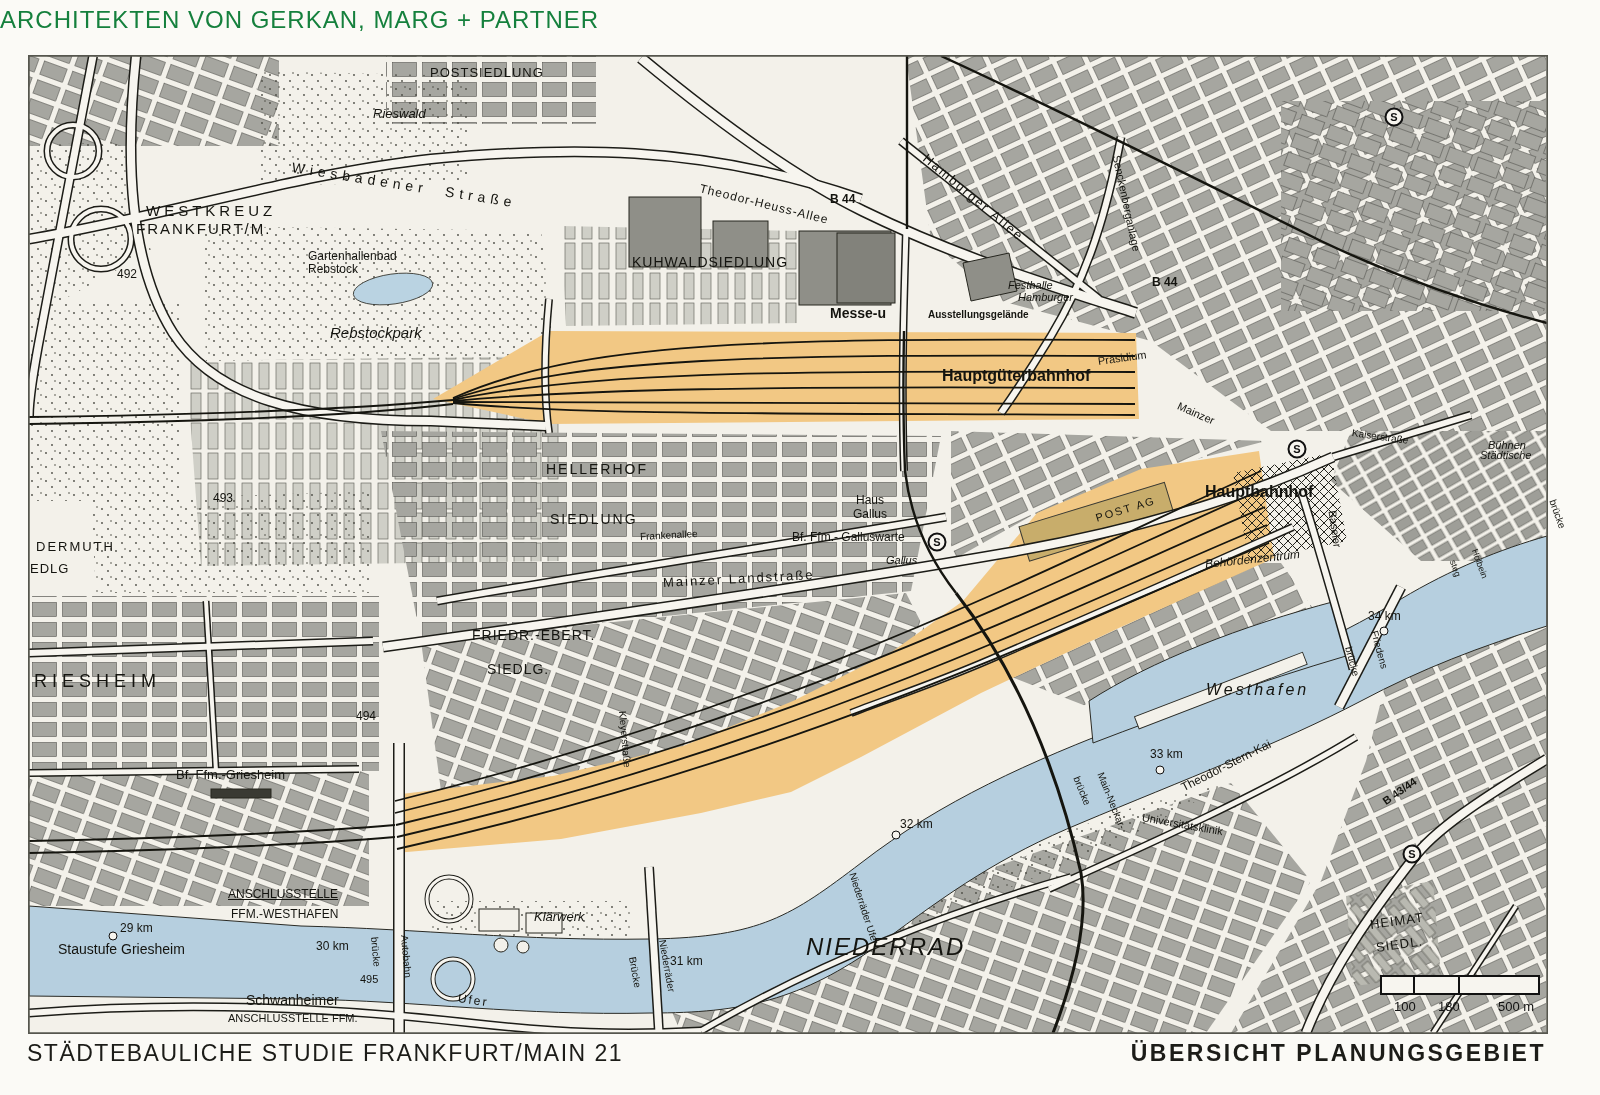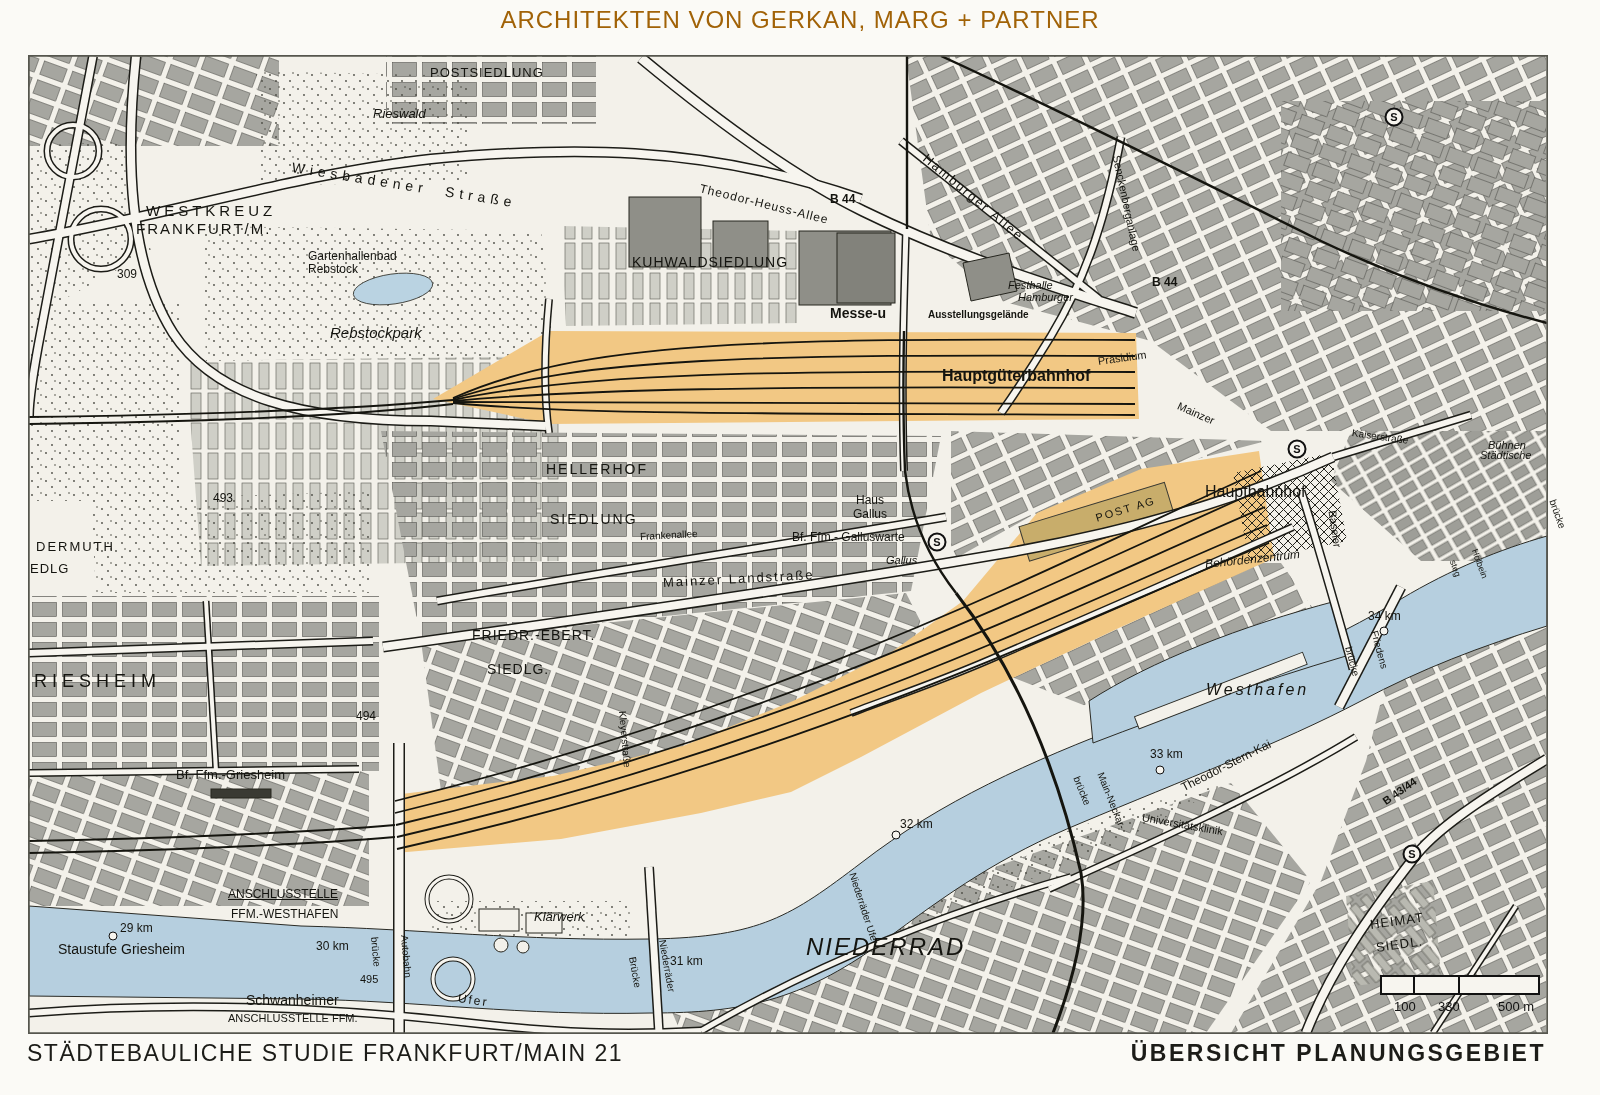--- a/index.html
+++ b/index.html
@@ -2,22 +2,22 @@
 <html><head>
 <meta charset="utf-8">
 <style>
   html,body{margin:0;padding:0;}
   body{
     width:1600px;height:1095px;position:relative;overflow:hidden;
     background:#fbfaf6;font-family:"Liberation Sans","DejaVu Sans",sans-serif;
     color:#1a1a16;
   }
   .hdr{
-    position:absolute;top:6px;left:0;width:100%;text-align:center;
-    font-size:24px;letter-spacing:1px;color:#a16207;
+    position:absolute;top:6px;left:0;width:100%;
+    font-size:24px;letter-spacing:1px;color:#15803d;
   }
   .map{
     position:absolute;left:28px;top:55px;width:1518px;height:977px;
     background:#f3f1ea;border:1px solid #56564e;
   }
   .msvg{position:absolute;left:0;top:0;}
   .labels{position:absolute;left:0;top:0;width:1600px;height:1095px;pointer-events:none;}
   .mlab{
     position:absolute;white-space:pre;color:#14140f;line-height:1;
     transform-origin:0 50%;font-size:12px;
@@ -226,21 +226,21 @@
 
     <rect x="28" y="55" width="1518" height="977" fill="none" stroke="#56564e" stroke-width="1.5"></rect>
   </g>
 </svg>
 </div>
 
 <div class="labels">
     <div class="mlab" style="left: 146px; top: 203px; font-size: 15px; letter-spacing: 4px;">WESTKREUZ</div>
     <div class="mlab" style="left: 136px; top: 221px; font-size: 15px; letter-spacing: 2px;">FRANKFURT/M.</div>
     <div class="mlab" style="left: 292px; top: 160px; font-size: 14px; letter-spacing: 5px; transform: rotate(9deg);">Wiesbadener  Straße</div>
-    <div class="mlab" style="left: 117px; top: 268px; font-size: 12px;">309</div>
+    <div class="mlab" style="left: 117px; top: 268px; font-size: 12px;">492</div>
     <div class="mlab" style="left: 308px; top: 250px; font-size: 12px;">Gartenhallenbad</div>
     <div class="mlab" style="left: 308px; top: 263px; font-size: 12px;">Rebstock</div>
     <div class="mlab" style="left: 330px; top: 325px; font-size: 15px; font-style: italic;">Rebstockpark</div>
     <div class="mlab" style="left: 430px; top: 66px; font-size: 13px; letter-spacing: 1px;">POSTSIEDLUNG</div>
     <div class="mlab" style="left: 373px; top: 107px; font-size: 13px; font-style: italic;">Rieswald</div>
     <div class="mlab" style="left: 632px; top: 255px; font-size: 14px; letter-spacing: 1px;">KUHWALDSIEDLUNG</div>
     <div class="mlab" style="left: 830px; top: 306px; font-size: 14px; font-weight: 700;">Messe-u</div>
     <div class="mlab" style="left: 928px; top: 310px; font-size: 10px; font-weight: 700;">Ausstellungsgelände</div>
     <div class="mlab" style="left: 1008px; top: 280px; font-size: 11px; font-style: italic;">Festhalle</div>
     <div class="mlab" style="left: 1018px; top: 292px; font-size: 11px; font-style: italic;">Hamburger</div>
@@ -256,21 +256,21 @@
     <div class="mlab" style="left: 856px; top: 494px; font-size: 12px;">Haus</div>
     <div class="mlab" style="left: 853px; top: 508px; font-size: 12px;">Gallus</div>
     <div class="mlab" style="left: 792px; top: 531px; font-size: 12px;">Bf. Ffm.- Galluswarte</div>
     <div class="mlab" style="left: 886px; top: 555px; font-size: 11px; font-style: italic;">Gallus</div>
     <div class="mlab" style="left: 640px; top: 532px; font-size: 10px; transform: rotate(-3deg);">Frankenallee</div>
     <div class="mlab" style="left: 663px; top: 576px; font-size: 13px; letter-spacing: 2px; transform: rotate(-3deg);">Mainzer Landstraße</div>
     <div class="mlab" style="left: 1178px; top: 400px; font-size: 11px; transform: rotate(24deg);">Mainzer</div>
     <div class="mlab" style="left: 1352px; top: 428px; font-size: 10px; transform: rotate(8deg);">Kaiserstraße</div>
     <div class="mlab" style="left: 1480px; top: 428px; font-size: 11px; font-style: italic; margin-top: 22px;">Städtische</div>
     <div class="mlab" style="left: 1488px; top: 440px; font-size: 11px; font-style: italic;">Bühnen</div>
-    <div class="mlab" style="left: 1205px; top: 484px; font-size: 16px; font-weight: 400;">Hauptbahnhof</div>
+    <div class="mlab" style="left: 1205px; top: 484px; font-size: 16px; font-weight: 700;">Hauptbahnhof</div>
     <div class="mlab" style="left: 1332px; top: 505px; font-size: 11px; transform: rotate(82deg);">Baseler</div>
     <div class="mlab" style="left: 1552px; top: 495px; font-size: 10px; transform: rotate(70deg);">brücke</div>
     <div class="mlab" style="left: 1096px; top: 513px; font-size: 11px; letter-spacing: 2px; transform: rotate(-17deg);">POST AG</div>
     <div class="mlab" style="left: 1205px; top: 558px; font-size: 12px; transform: rotate(-6deg); font-style: italic;">Behördenzentrum</div>
     <div class="mlab" style="left: 472px; top: 628px; font-size: 14px; letter-spacing: 1px;">FRIEDR.-EBERT.</div>
     <div class="mlab" style="left: 487px; top: 662px; font-size: 14px; letter-spacing: 1px;">SIEDLG.</div>
     <div class="mlab" style="left: 213px; top: 492px; font-size: 12px;">493</div>
     <div class="mlab" style="left: 36px; top: 540px; font-size: 13px; letter-spacing: 2px;">DERMUTH</div>
     <div class="mlab" style="left: 30px; top: 562px; font-size: 13px; letter-spacing: 1px;">EDLG</div>
     <div class="mlab" style="left: 34px; top: 672px; font-size: 18px; letter-spacing: 5px;">RIESHEIM</div>
@@ -318,18 +318,18 @@
     <div class="kdot" style="left: 1160px; top: 770px;"></div>
     <div class="kdot" style="left: 1384px; top: 631px;"></div>
   </div>
 
 <div class="scalebar">
   <div class="sb-bar">
     <div class="sb-div" style="left:31px"></div>
     <div class="sb-div" style="left:76px"></div>
   </div>
   <span class="sb-lab" style="left:14px">100</span>
-  <span class="sb-lab" style="left:58px">330</span>
+  <span class="sb-lab" style="left:58px">180</span>
   <span class="sb-lab" style="left:118px">500 m</span>
 </div>
 
 <div class="ftr left">STÄDTEBAULICHE STUDIE FRANKFURT/MAIN 21</div>
 <div class="ftr right">ÜBERSICHT PLANUNGSGEBIET</div>
 
 </body></html>

